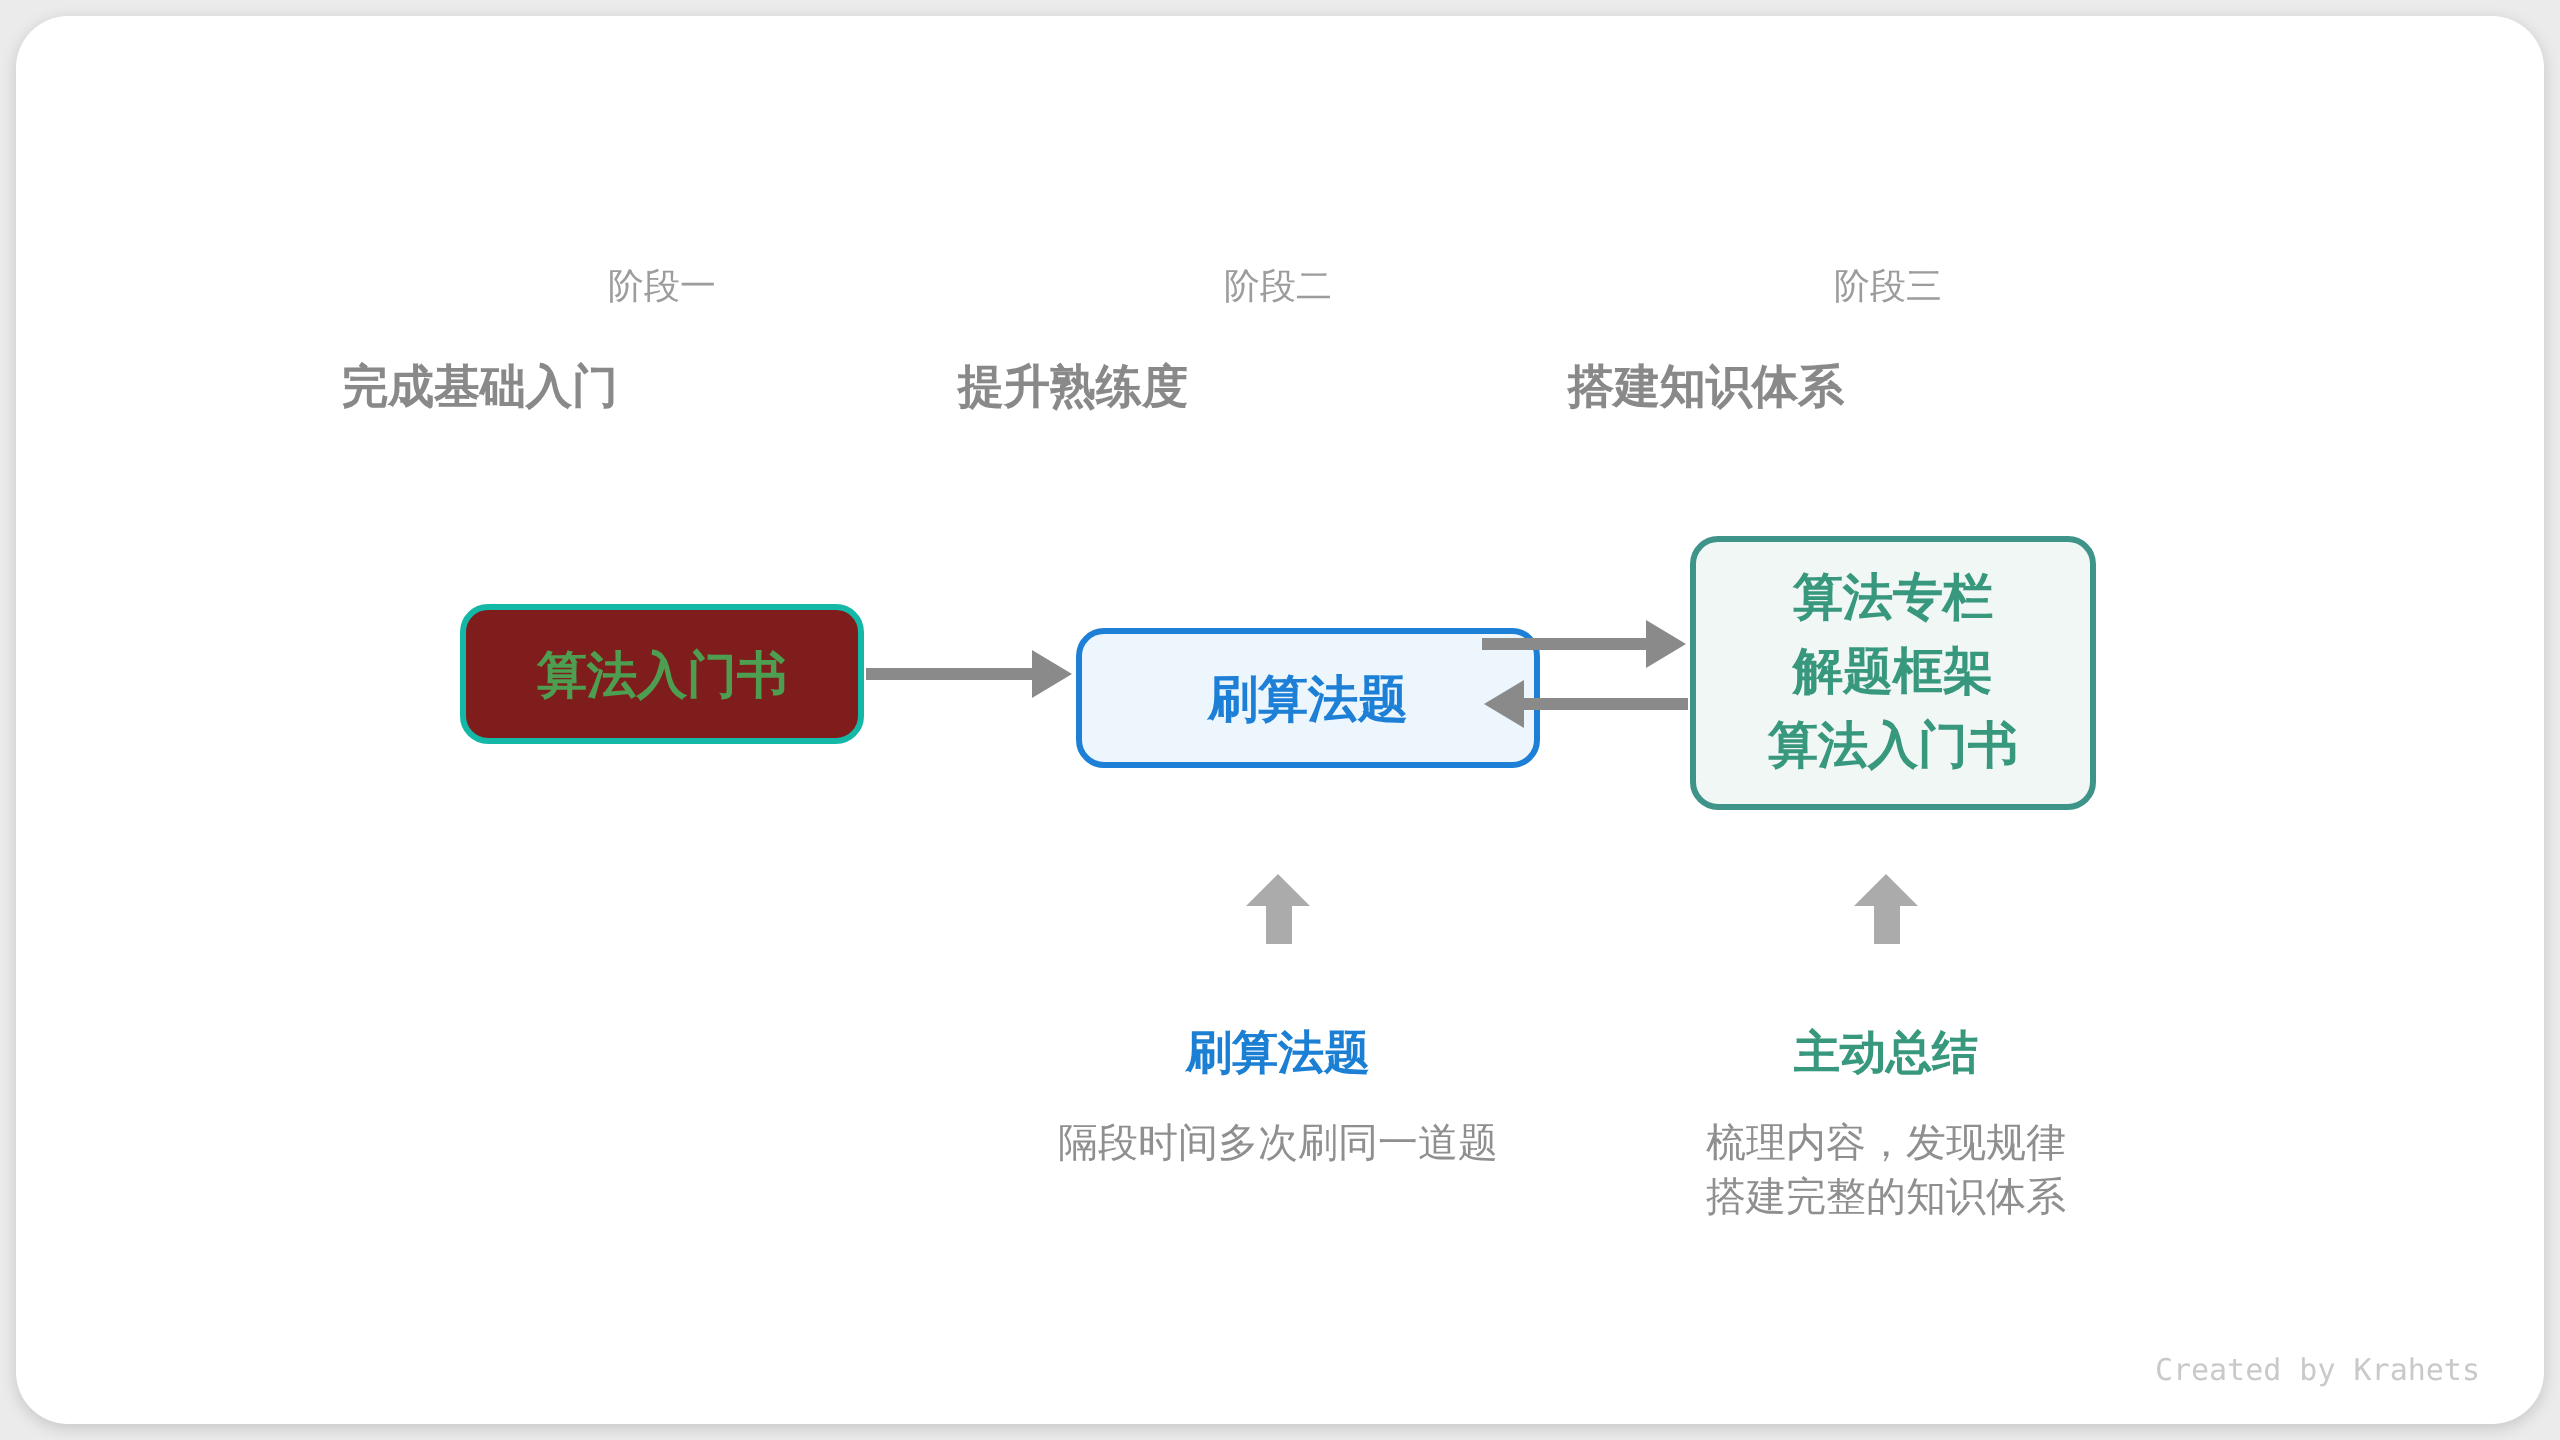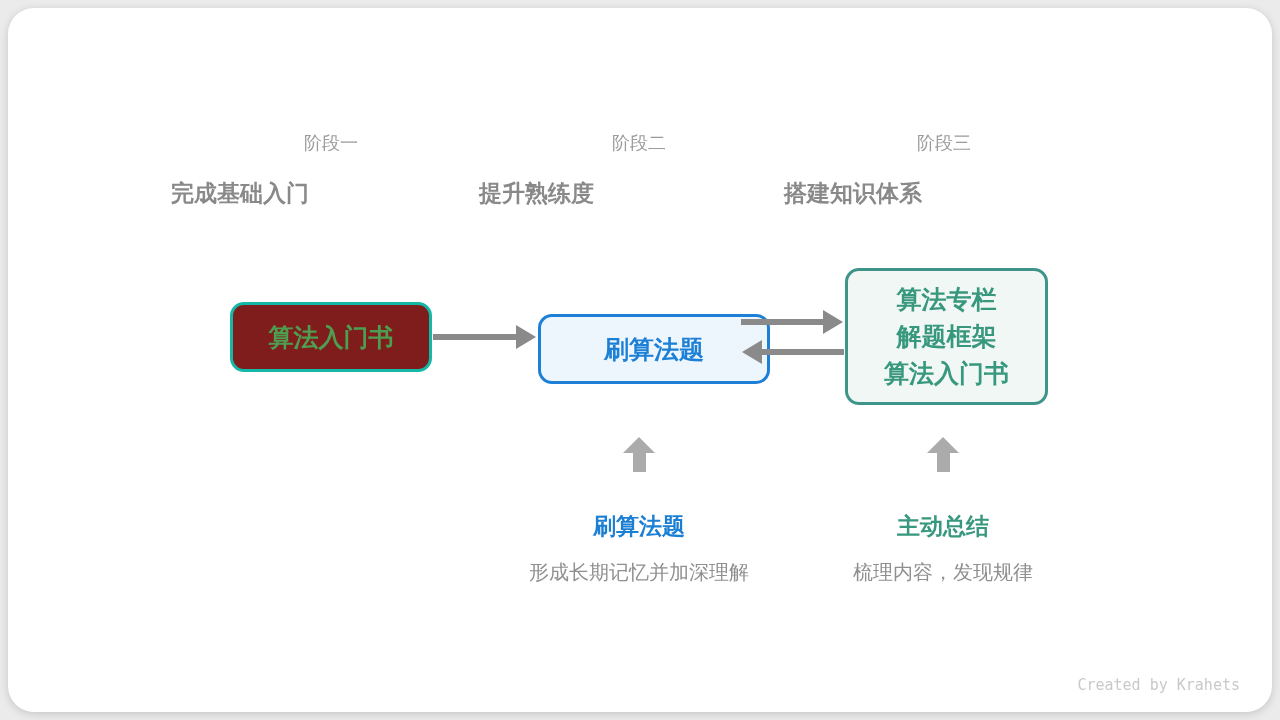--- a/index.html
+++ b/index.html
@@ -163,21 +163,22 @@
 <div class="abs h-shaft" style="left:760px; top:349px; width:84px;"></div>
 
 <div class="abs up-head" style="left:623px; top:437px;"></div>
 <div class="abs up-shaft" style="left:633px; top:452px;"></div>
 
 <div class="abs up-head" style="left:927px; top:437px;"></div>
 <div class="abs up-shaft" style="left:937px; top:452px;"></div>
 
 <div class="abs annot-title blue" style="left:479px">刷算法题</div>
 <div class="abs annot-desc" style="left:459px">
-  <div>形成长期记忆并加深理解</div>
+  <div>隔段时间多次刷同一道题</div>
 </div>
 
 <div class="abs annot-title teal" style="left:783px">主动总结</div>
 <div class="abs annot-desc" style="left:763px">
   <div>梳理内容，发现规律</div>
+  <div>搭建完整的知识体系</div>
 </div>
 
 <div class="abs credit">Created by Krahets</div>
 
 </body></html>

